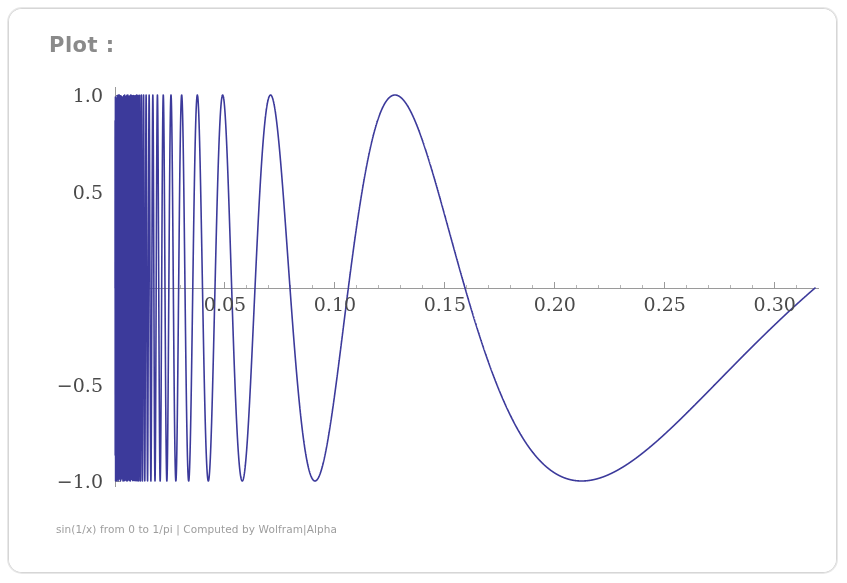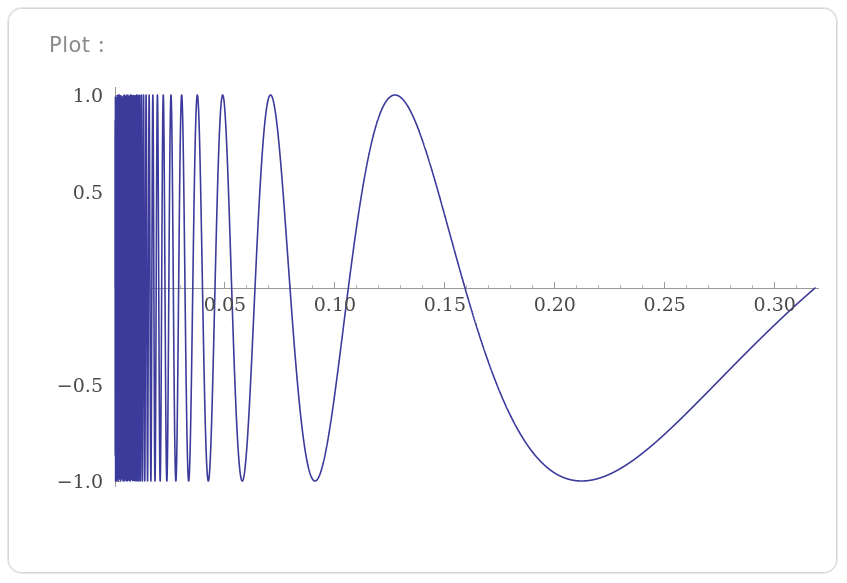--- a/index.html
+++ b/index.html
@@ -35,21 +35,21 @@
     border-radius: 13px;
     background: #ffffff;
   }
 
   #pod-title {
     position: absolute;
     left: 40px;
     top: 24px;
     font-family: "DejaVu Sans", "Liberation Sans", sans-serif;
     font-size: 21px;
-    font-weight: 400;
+    font-weight: 700;
     color: #8a8a8a;
     letter-spacing: 0.5px;
     white-space: nowrap;
   }
 
   #plot-area {
     position: absolute;
     left: 24px;
     top: 60px;
     width: 790px;
@@ -177,15 +177,16 @@
             <text x="631.7787143502173" y="242" class="tick-label tick-label-x">0.25</text>
             <text x="741.7344572202608" y="242" class="tick-label tick-label-x">0.30</text>
             <text x="70" y="33" class="tick-label tick-label-y">1.0</text>
             <text x="70" y="129.5" class="tick-label tick-label-y">0.5</text>
             <text x="70" y="322.5" class="tick-label tick-label-y">−0.5</text>
             <text x="70" y="419" class="tick-label tick-label-y">−1.0</text>
           </g>
       </svg>
     </div>
 
+    <div id="pod-footer">sin(1/x) from 0 to 1/pi | Computed by Wolfram|Alpha</div>
 
   </div>
 </div>
 
 </body></html>

